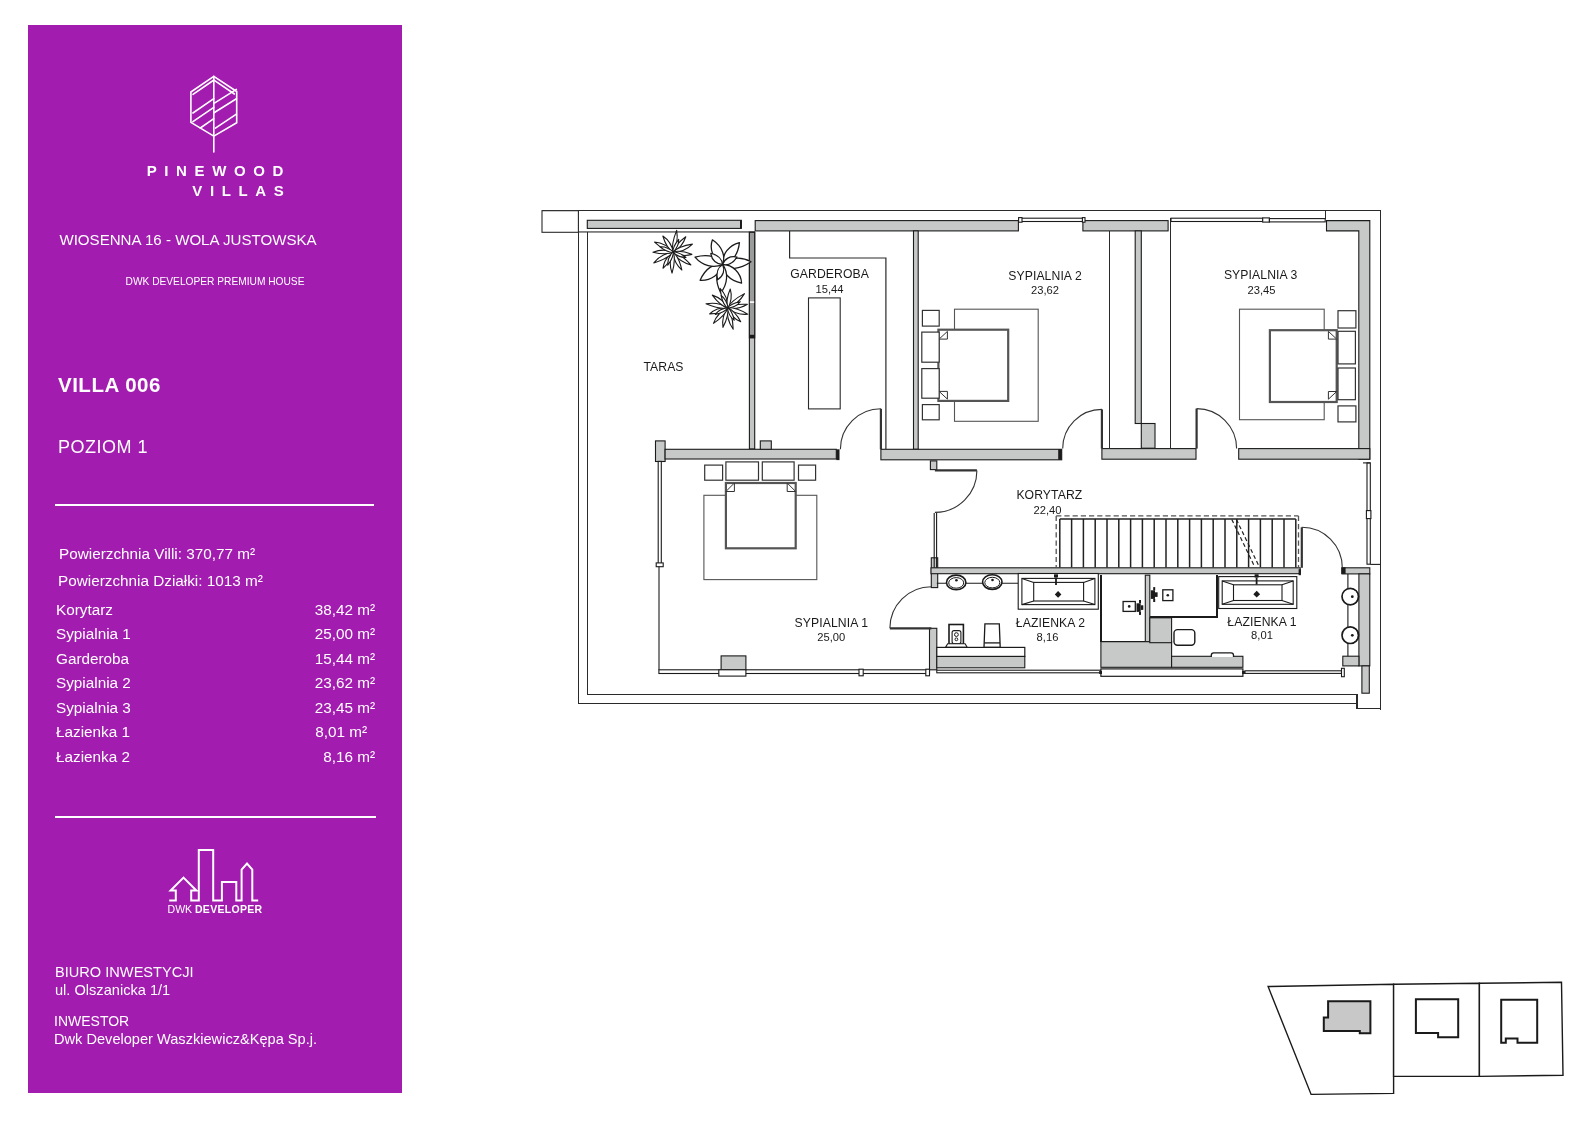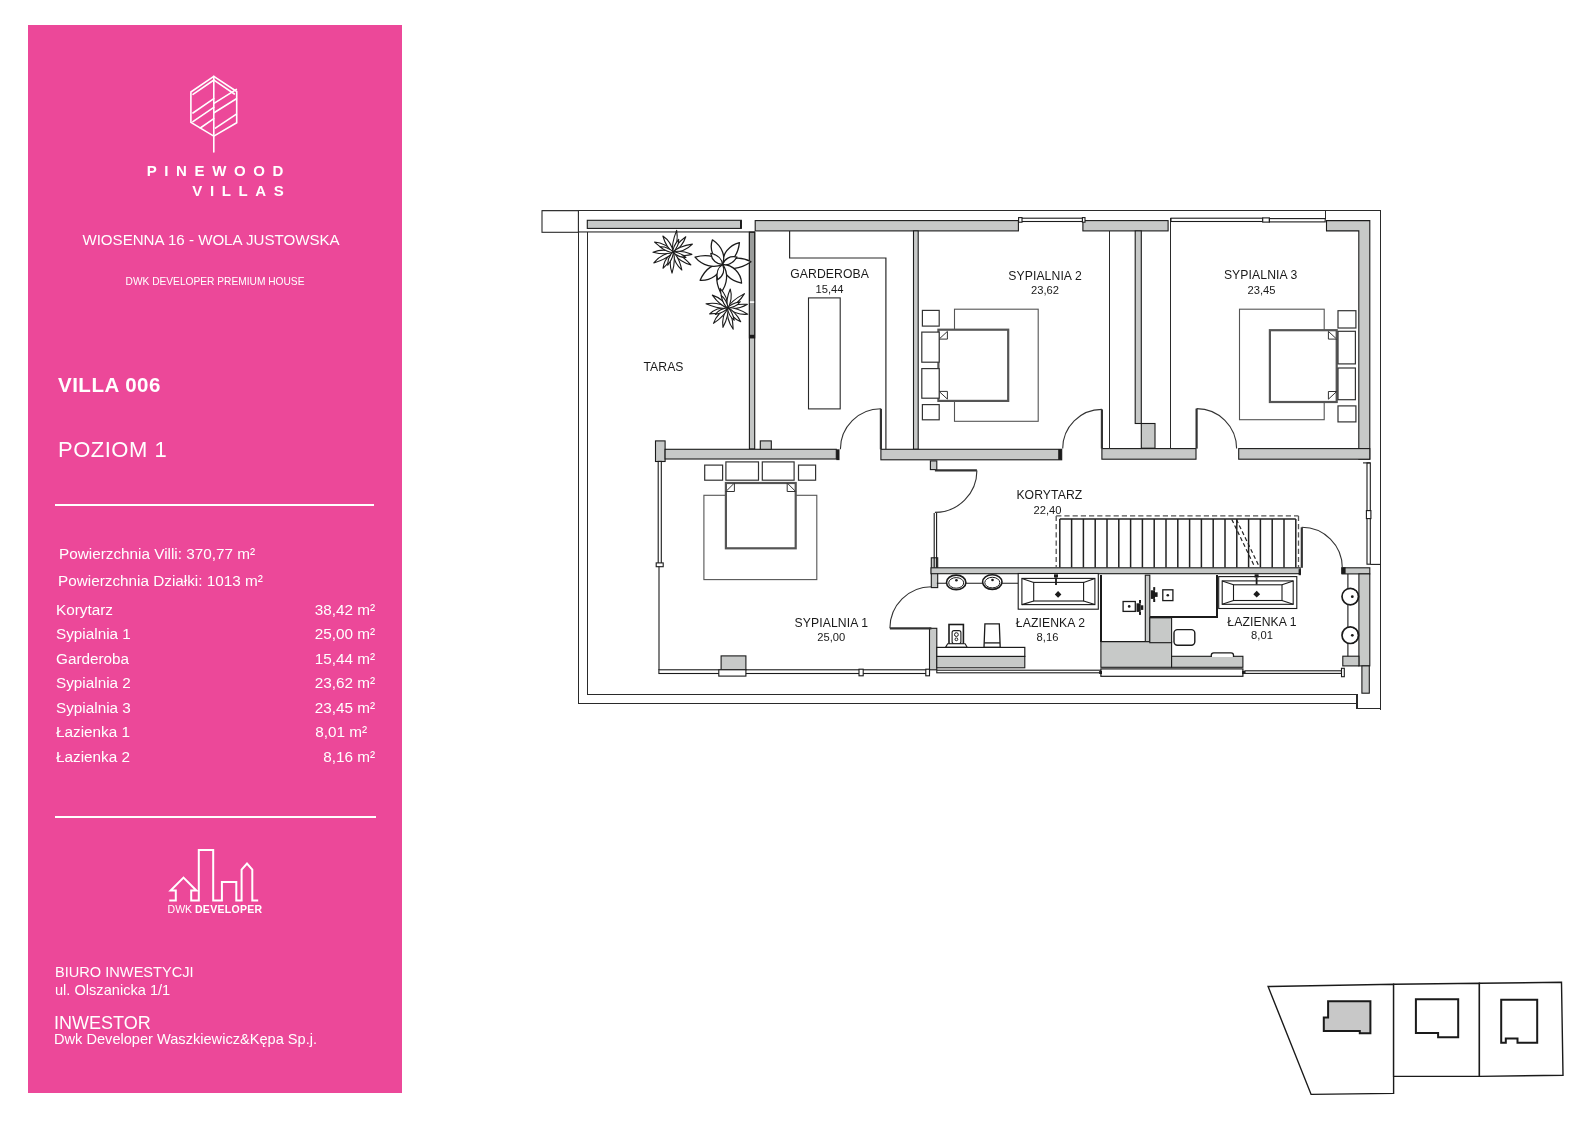--- a/index.html
+++ b/index.html
@@ -1,19 +1,19 @@
 <!DOCTYPE html>
 <html><head>
 <meta charset="utf-8">
 <style>
   html,body{margin:0;padding:0;background:#ffffff;}
   body{width:1592px;height:1124px;position:relative;overflow:hidden;
        font-family:"Liberation Sans",sans-serif;}
   #panel{position:absolute;left:28px;top:25px;width:374px;height:1068px;
-         background:#ec4899;color:#ffffff;}
+         background:#a21caf;color:#ffffff;}
   .ab{position:absolute;white-space:nowrap;}
   svg{position:absolute;left:0;top:0;}
 </style>
 </head>
 <body>
 
 <div id="panel">
 
   <svg class="ab" style="left:128px;top:45px" width="120" height="135" viewBox="0 0 120 135">
     <g fill="none" stroke="#ffffff" stroke-width="1.6" stroke-linecap="round" stroke-linejoin="round">
@@ -26,27 +26,27 @@
       <line x1="58.3" y1="10.3" x2="78.4" y2="24.0"></line>
       <line x1="58.0" y1="33.4" x2="80.4" y2="19.4"></line>
       <line x1="58.0" y1="42.7" x2="80.4" y2="28.7"></line>
       <line x1="59.4" y1="58.1" x2="80.4" y2="44.1"></line>
     </g>
   </svg>
 
   <div class="ab" style="left:0;width:374px;top:137px;text-align:center;font-size:15px;font-weight:700;letter-spacing:7.6px;text-indent:7.6px;">PINEWOOD</div>
   <div class="ab" style="left:0;width:420px;top:156.5px;text-align:center;font-size:15px;font-weight:700;letter-spacing:7.6px;text-indent:7.6px;">VILLAS</div>
 
-  <div class="ab" style="left:0;width:320px;top:206px;text-align:center;font-size:15.1px;padding-left:23px;">WIOSENNA 16 - WOLA JUSTOWSKA</div>
+  <div class="ab" style="left:0;width:320px;top:206px;text-align:center;font-size:15.1px;">WIOSENNA 16 - WOLA JUSTOWSKA</div>
 
   <div class="ab" style="left:0;width:374px;top:251px;text-align:center;font-size:10.2px;">DWK DEVELOPER PREMIUM HOUSE</div>
 
   <div class="ab" style="left:30px;top:348px;font-size:20.5px;font-weight:700;letter-spacing:0.5px;">VILLA 006</div>
 
-  <div class="ab" style="left:30px;top:412px;font-size:22px;letter-spacing:0.5px;">POZIOM 1</div>
+  <div class="ab" style="left:30px;top:412px;font-size:18px;letter-spacing:0.5px;">POZIOM 1</div>
 
   <div class="ab" style="left:27px;top:479px;width:319px;height:1.6px;background:#fff;"></div>
 
   <div class="ab" style="left:31px;top:519.5px;font-size:15.3px;">Powierzchnia Villi: 370,77 m²</div>
   <div class="ab" style="left:30px;top:546.5px;font-size:15.3px;">Powierzchnia Działki: 1013 m²</div>
 
   <div class="ab" style="left:28px;top:575.5px;width:319px;font-size:15.3px;">
     <div style="position:relative;height:24.6px"><span>Korytarz</span><span style="position:absolute;right:0">38,42 m²</span></div>
     <div style="position:relative;height:24.6px"><span>Sypialnia 1</span><span style="position:absolute;right:0">25,00 m²</span></div>
     <div style="position:relative;height:24.6px"><span>Garderoba</span><span style="position:absolute;right:0">15,44 m²</span></div>
@@ -58,21 +58,21 @@
 
   <div class="ab" style="left:27px;top:791px;width:321px;height:1.6px;background:#fff;"></div>
 
   <svg class="ab" style="left:135px;top:818px" width="105" height="65" viewBox="0 0 105 65">
     <path fill="none" stroke="#ffffff" stroke-width="2" stroke-linejoin="miter" d="M6.2,57.5 L12.8,57.5 L12.8,47.6 L7.6,47.6 L20.5,34.6 L33.4,47.6 L28.2,47.6 L28.2,57.5 L35.8,57.5 L35.8,7.0 L50.2,7.0 L50.2,57.5 L58.9,57.5 L58.9,39.1 L73.3,39.1 L73.3,57.5 L78.6,57.5 L78.6,26.6 L84.0,20.5 L89.3,26.6 L89.3,57.5 L95.2,57.5"></path>
   </svg>
   <div class="ab" style="left:0;width:374px;top:878px;text-align:center;font-size:10.5px;"><span>DWK </span><span style="font-weight:700;letter-spacing:0.3px">DEVELOPER</span></div>
 
   <div class="ab" style="left:27px;top:939px;font-size:14.6px;">BIURO INWESTYCJI</div>
   <div class="ab" style="left:27px;top:957px;font-size:14.6px;">ul. Olszanicka 1/1</div>
-  <div class="ab" style="left:26px;top:988px;font-size:18px;">INWESTOR</div>
+  <div class="ab" style="left:26px;top:988px;font-size:14px;">INWESTOR</div>
   <div class="ab" style="left:26px;top:1006px;font-size:14.6px;">Dwk Developer Waszkiewicz&amp;Kępa Sp.j.</div>
 </div>
 
 <svg width="1592" height="1124" viewBox="0 0 1592 1124">
 <defs>
   <g id="spikyflower">
     <g fill="#ffffff" stroke="#1a1a1a" stroke-width="1.1" stroke-linejoin="round">
       <path transform="rotate(8)" d="M0,1 C2.5,-5 3.5,-13 0.6,-22 C-1.4,-14 -2.6,-6 0,1 Z"></path>
       <path transform="rotate(38)" d="M0,1 C2.5,-5 3.5,-12 0.6,-20 C-1.4,-13 -2.6,-6 0,1 Z"></path>
       <path transform="rotate(66)" d="M0,1 C2.5,-5 3.8,-13 0.6,-21 C-1.4,-14 -2.6,-6 0,1 Z"></path>

